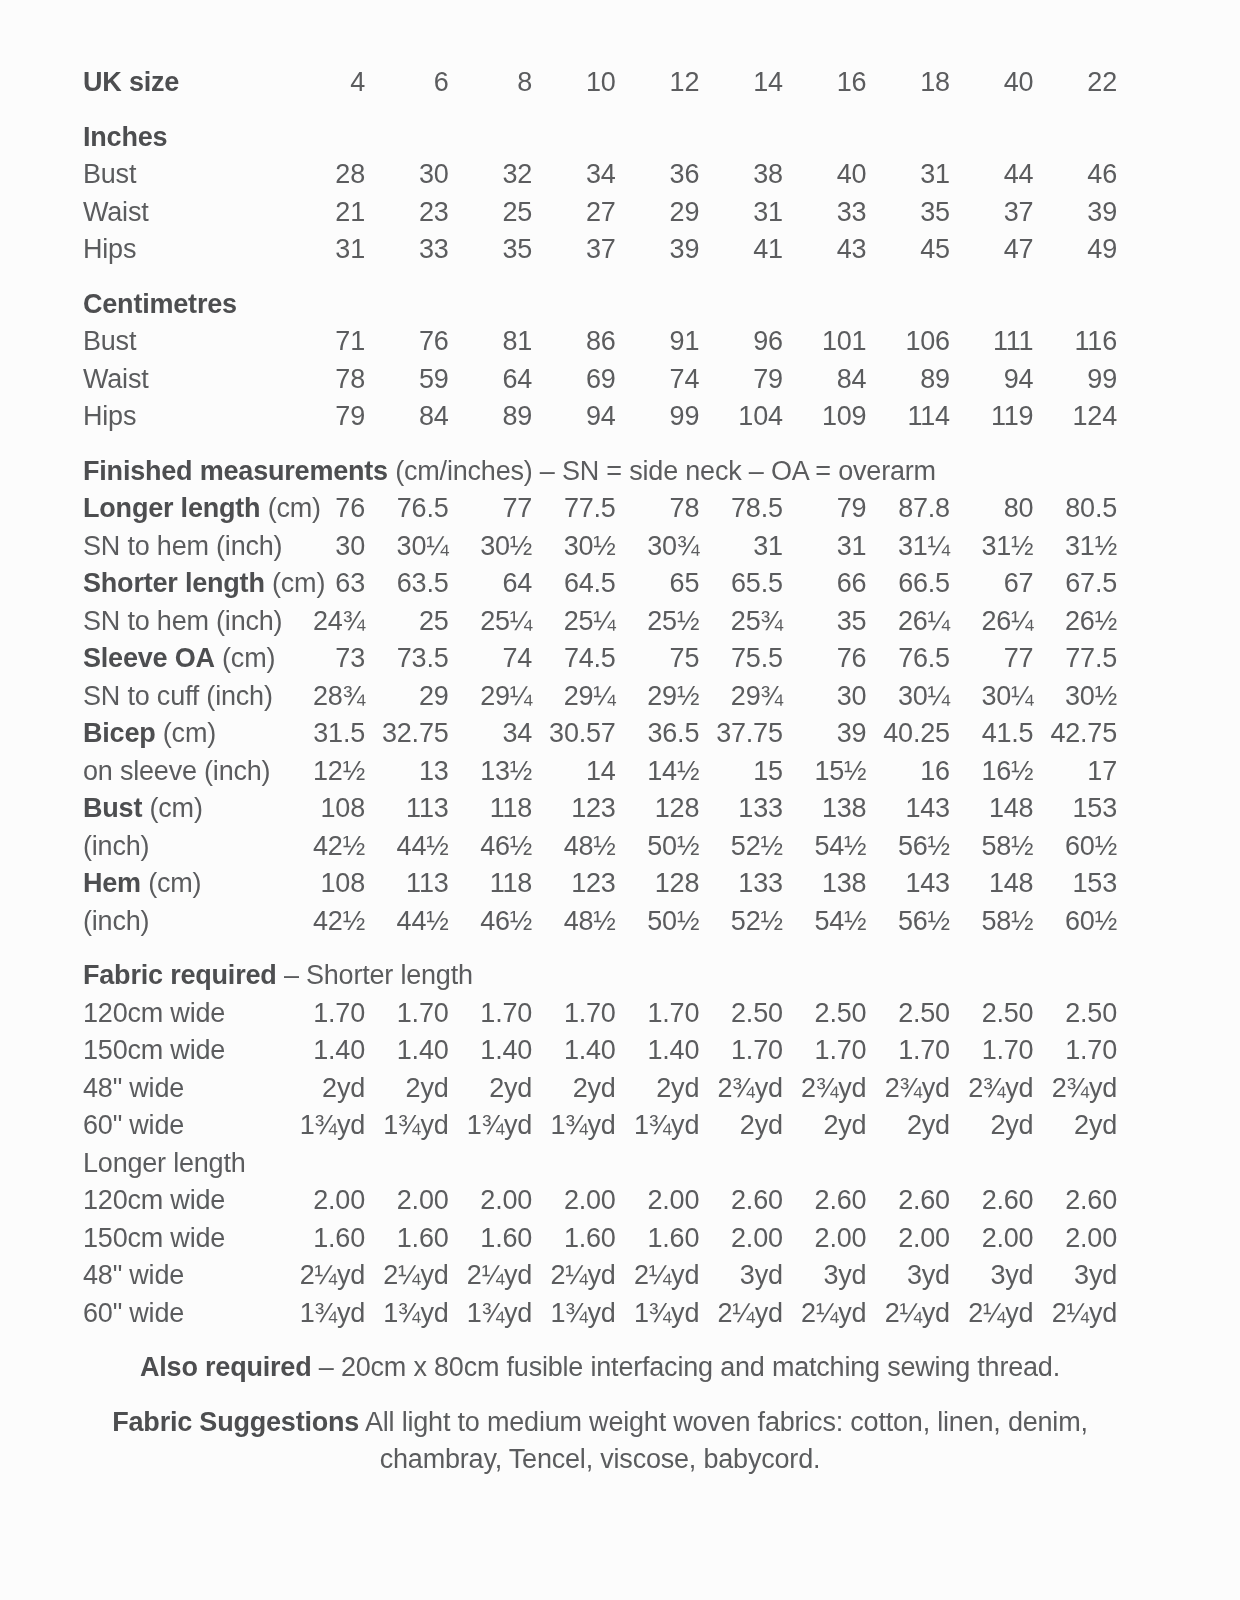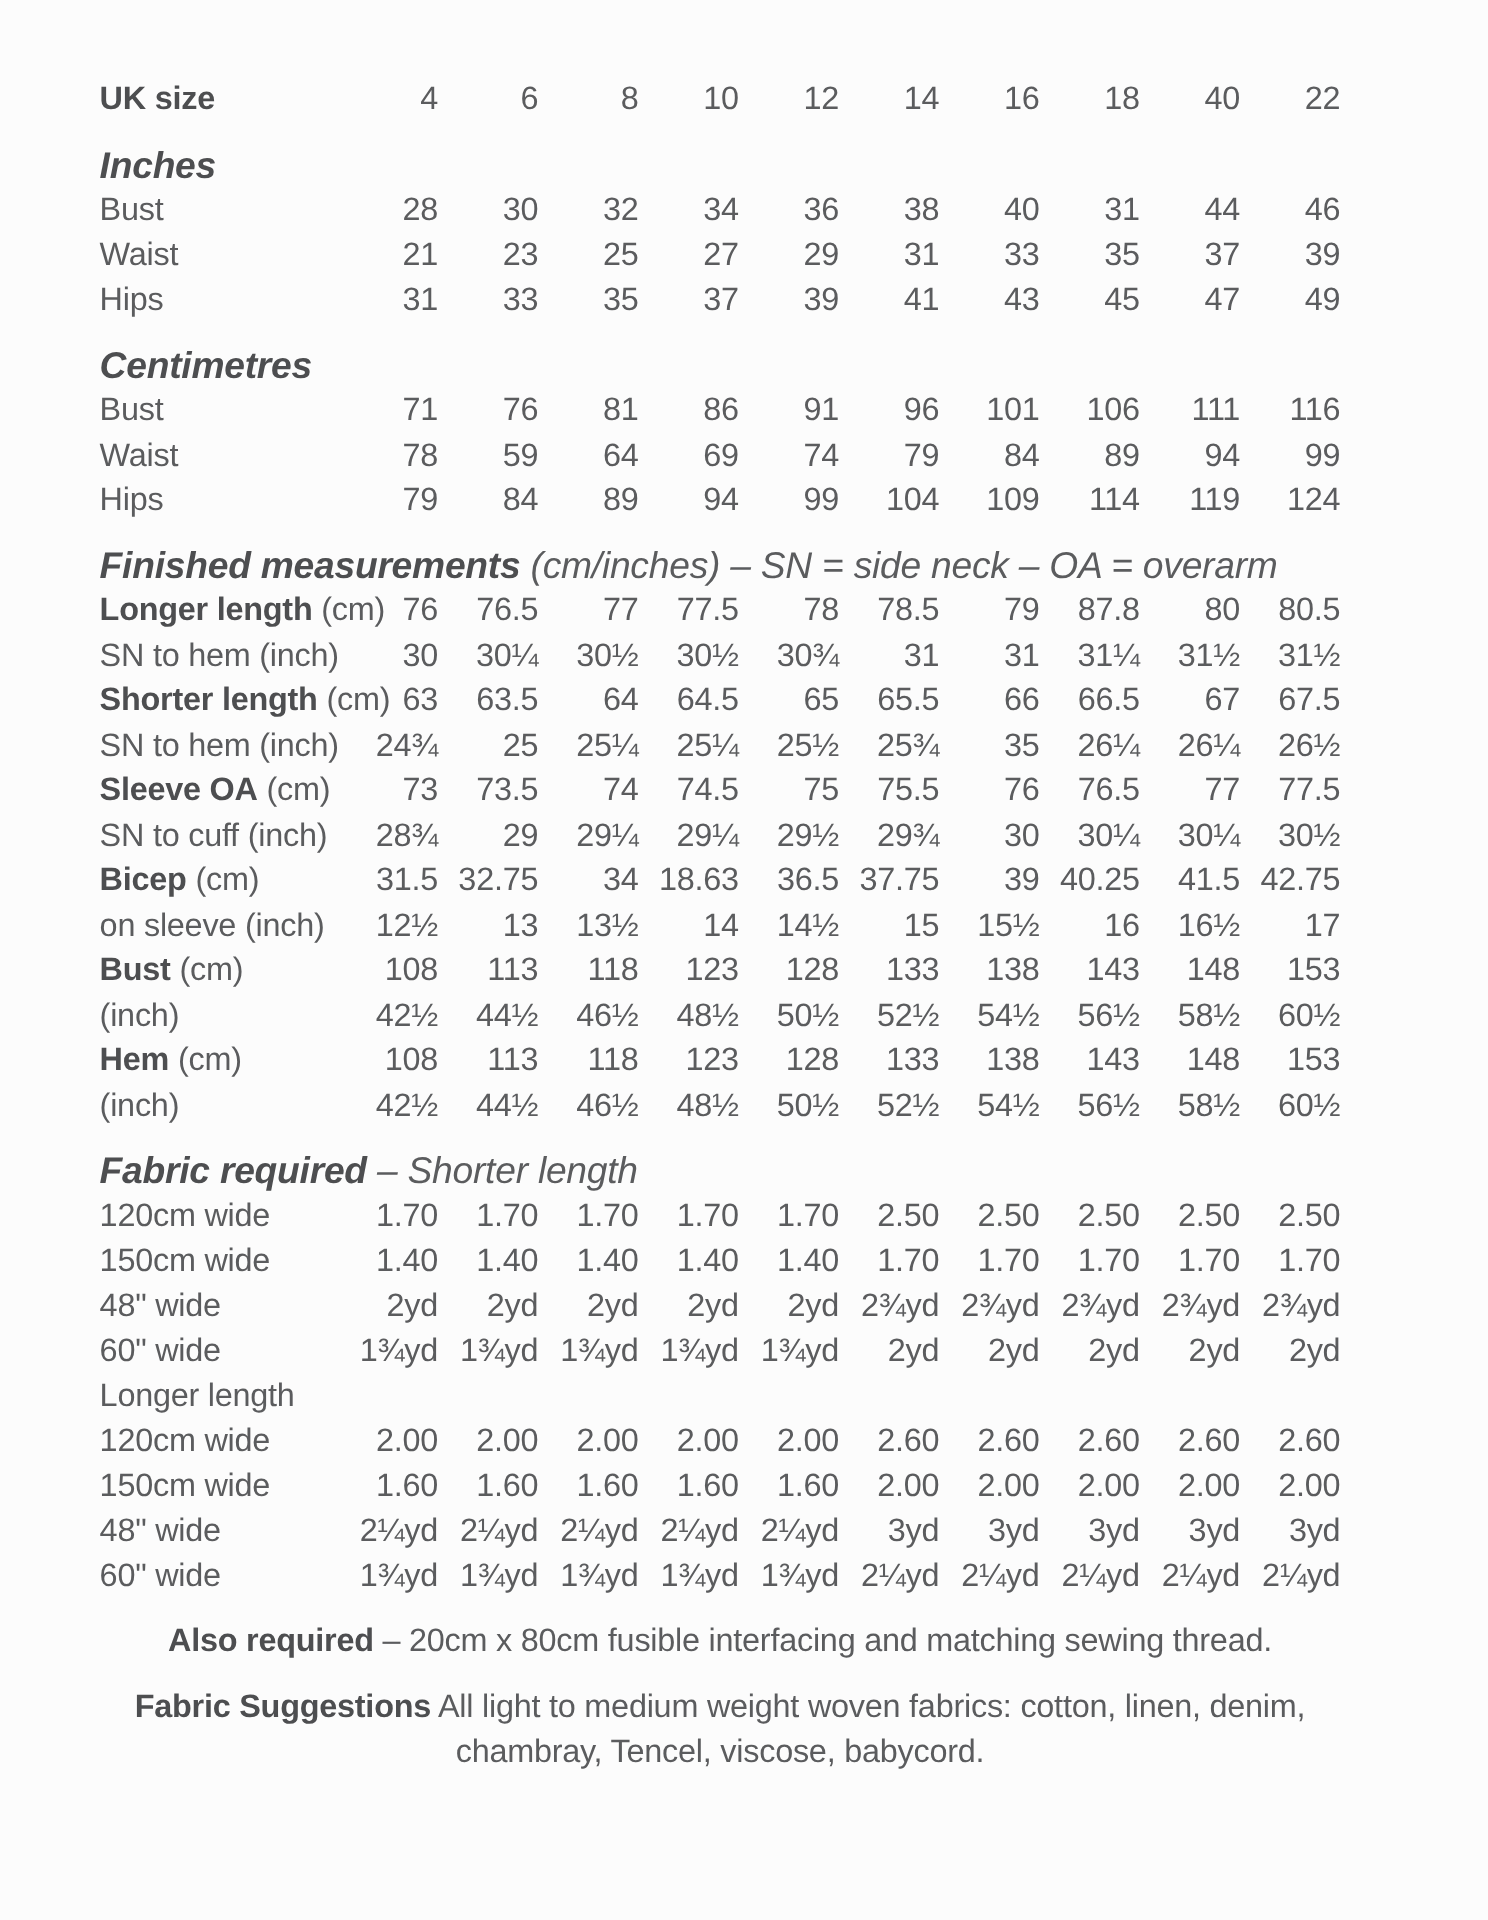--- a/index.html
+++ b/index.html
@@ -19,27 +19,26 @@
   }
   .page {
     width: 1034px;
     padding: 64px 0 0 83px;
   }
   b, .bold {
     font-weight: 700;
     color: #4d4e50;
   }
   h2 {
-    font-size: 31px;
+    font-size: 27px;
     line-height: 37.5px;
     height: 37.5px;
     font-weight: 400;
     margin: 17px 0 0 0;
     white-space: nowrap;
-    font-style: italic;
   }
   h2 b { font-weight: 700; }
   .trow {
     position: relative;
     height: 37.5px;
     white-space: nowrap;
   }
   .tlabel {
     position: absolute;
     left: 0;
@@ -280,21 +279,21 @@
             <span class="tcell">30¼</span>
             <span class="tcell">30½</span>
           </div>
         </div>
         <div class="trow">
           <span class="tlabel"><b>Bicep</b><span> (cm)</span></span>
           <div class="tvals">
             <span class="tcell">31.5</span>
             <span class="tcell">32.75</span>
             <span class="tcell">34</span>
-            <span class="tcell">18.63</span>
+            <span class="tcell">30.57</span>
             <span class="tcell">36.5</span>
             <span class="tcell">37.75</span>
             <span class="tcell">39</span>
             <span class="tcell">40.25</span>
             <span class="tcell">41.5</span>
             <span class="tcell">42.75</span>
           </div>
         </div>
         <div class="trow">
           <span class="tlabel"><span>on sleeve (inch)</span></span>

